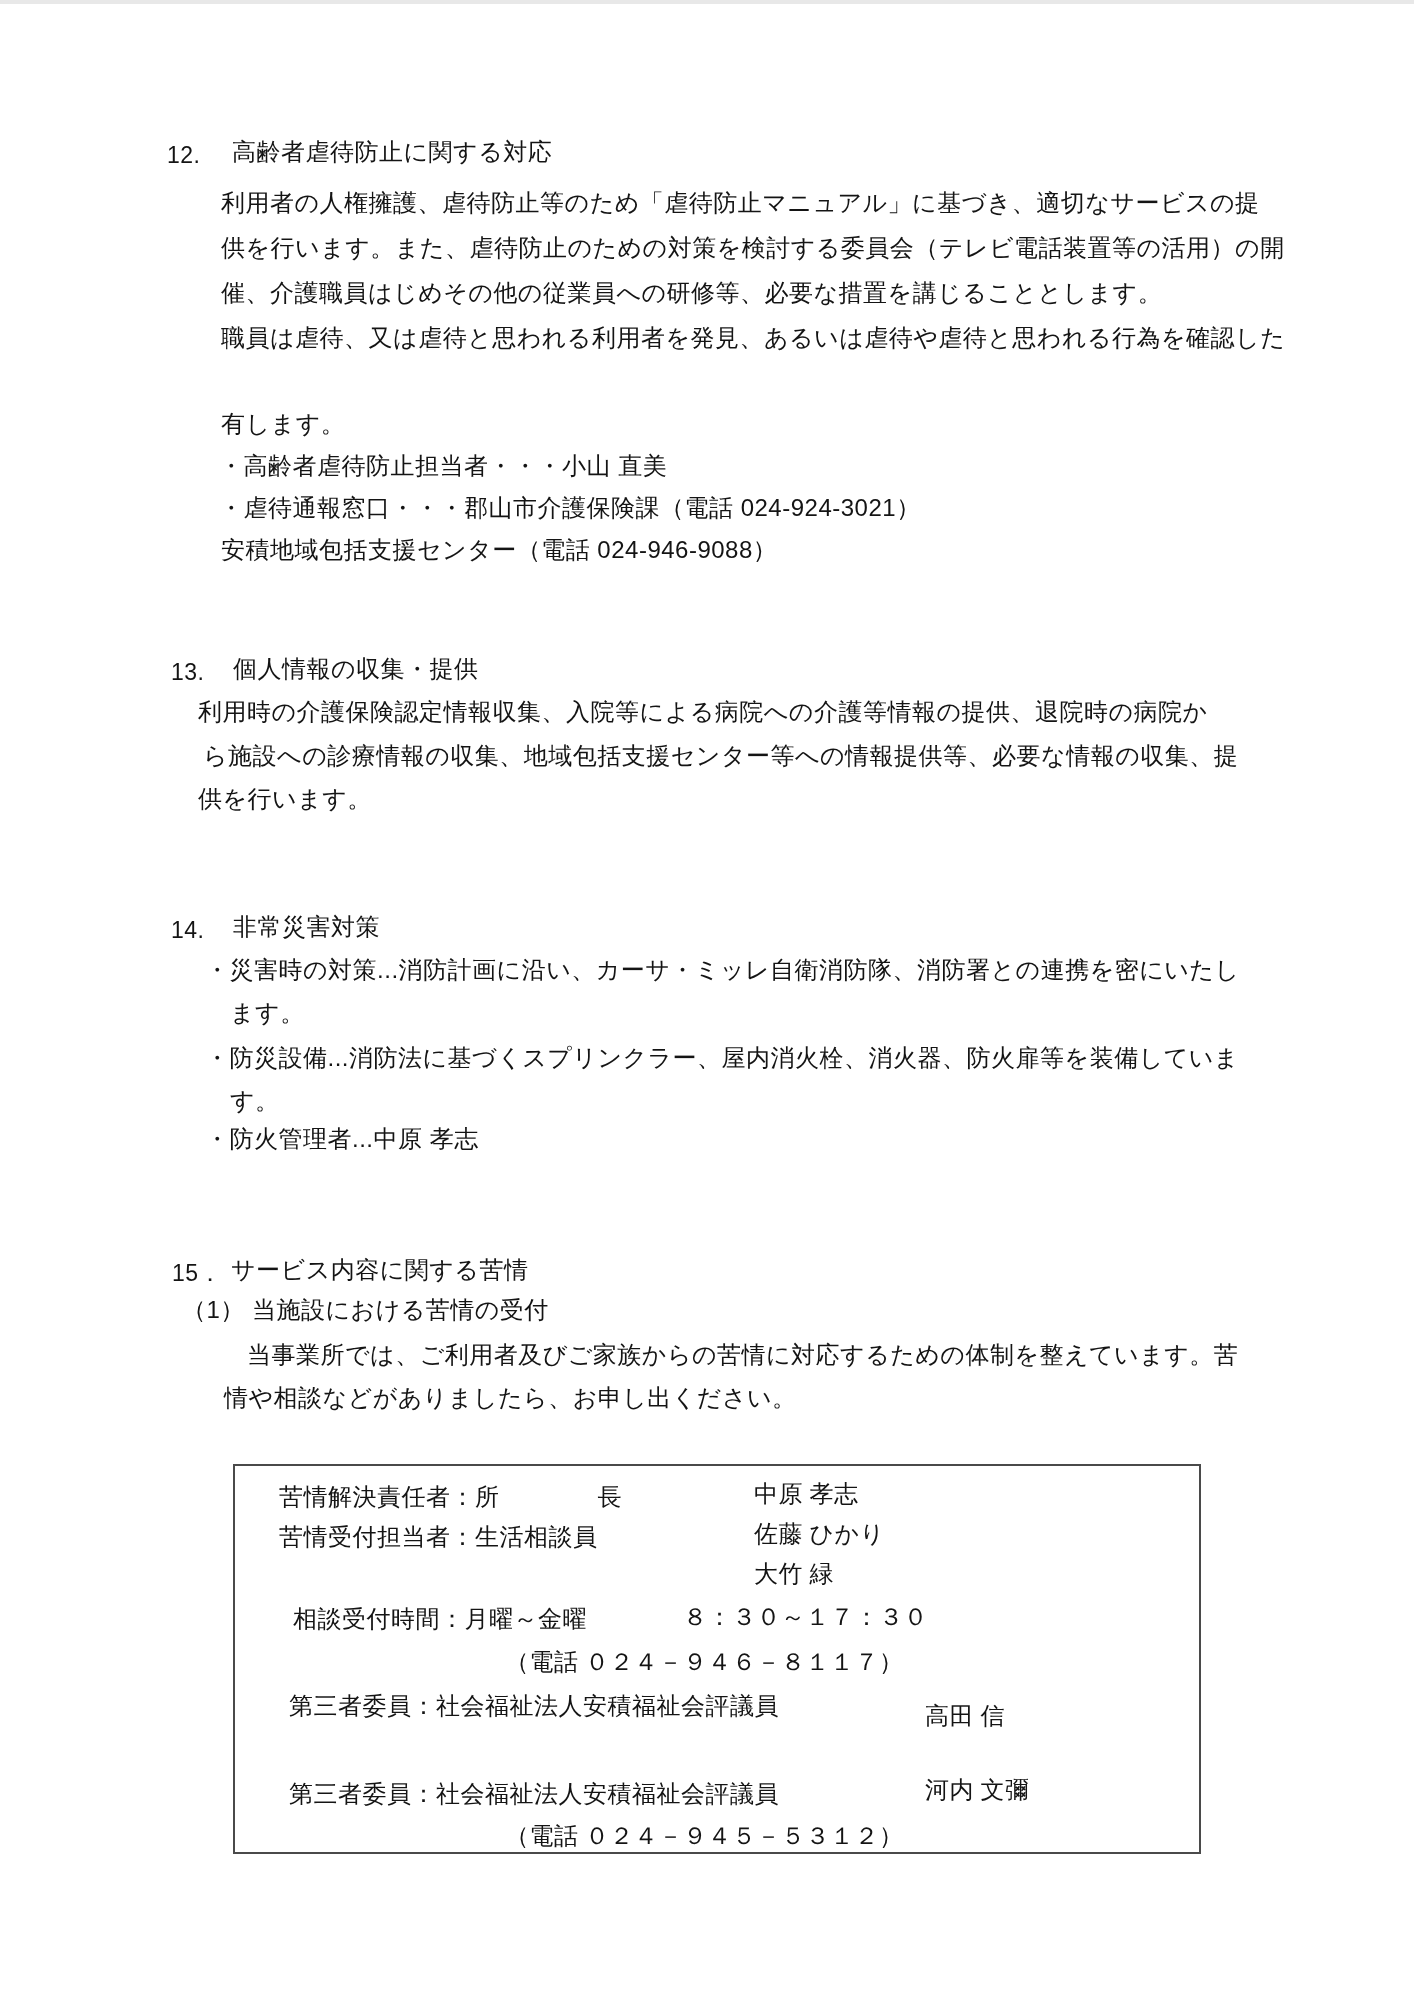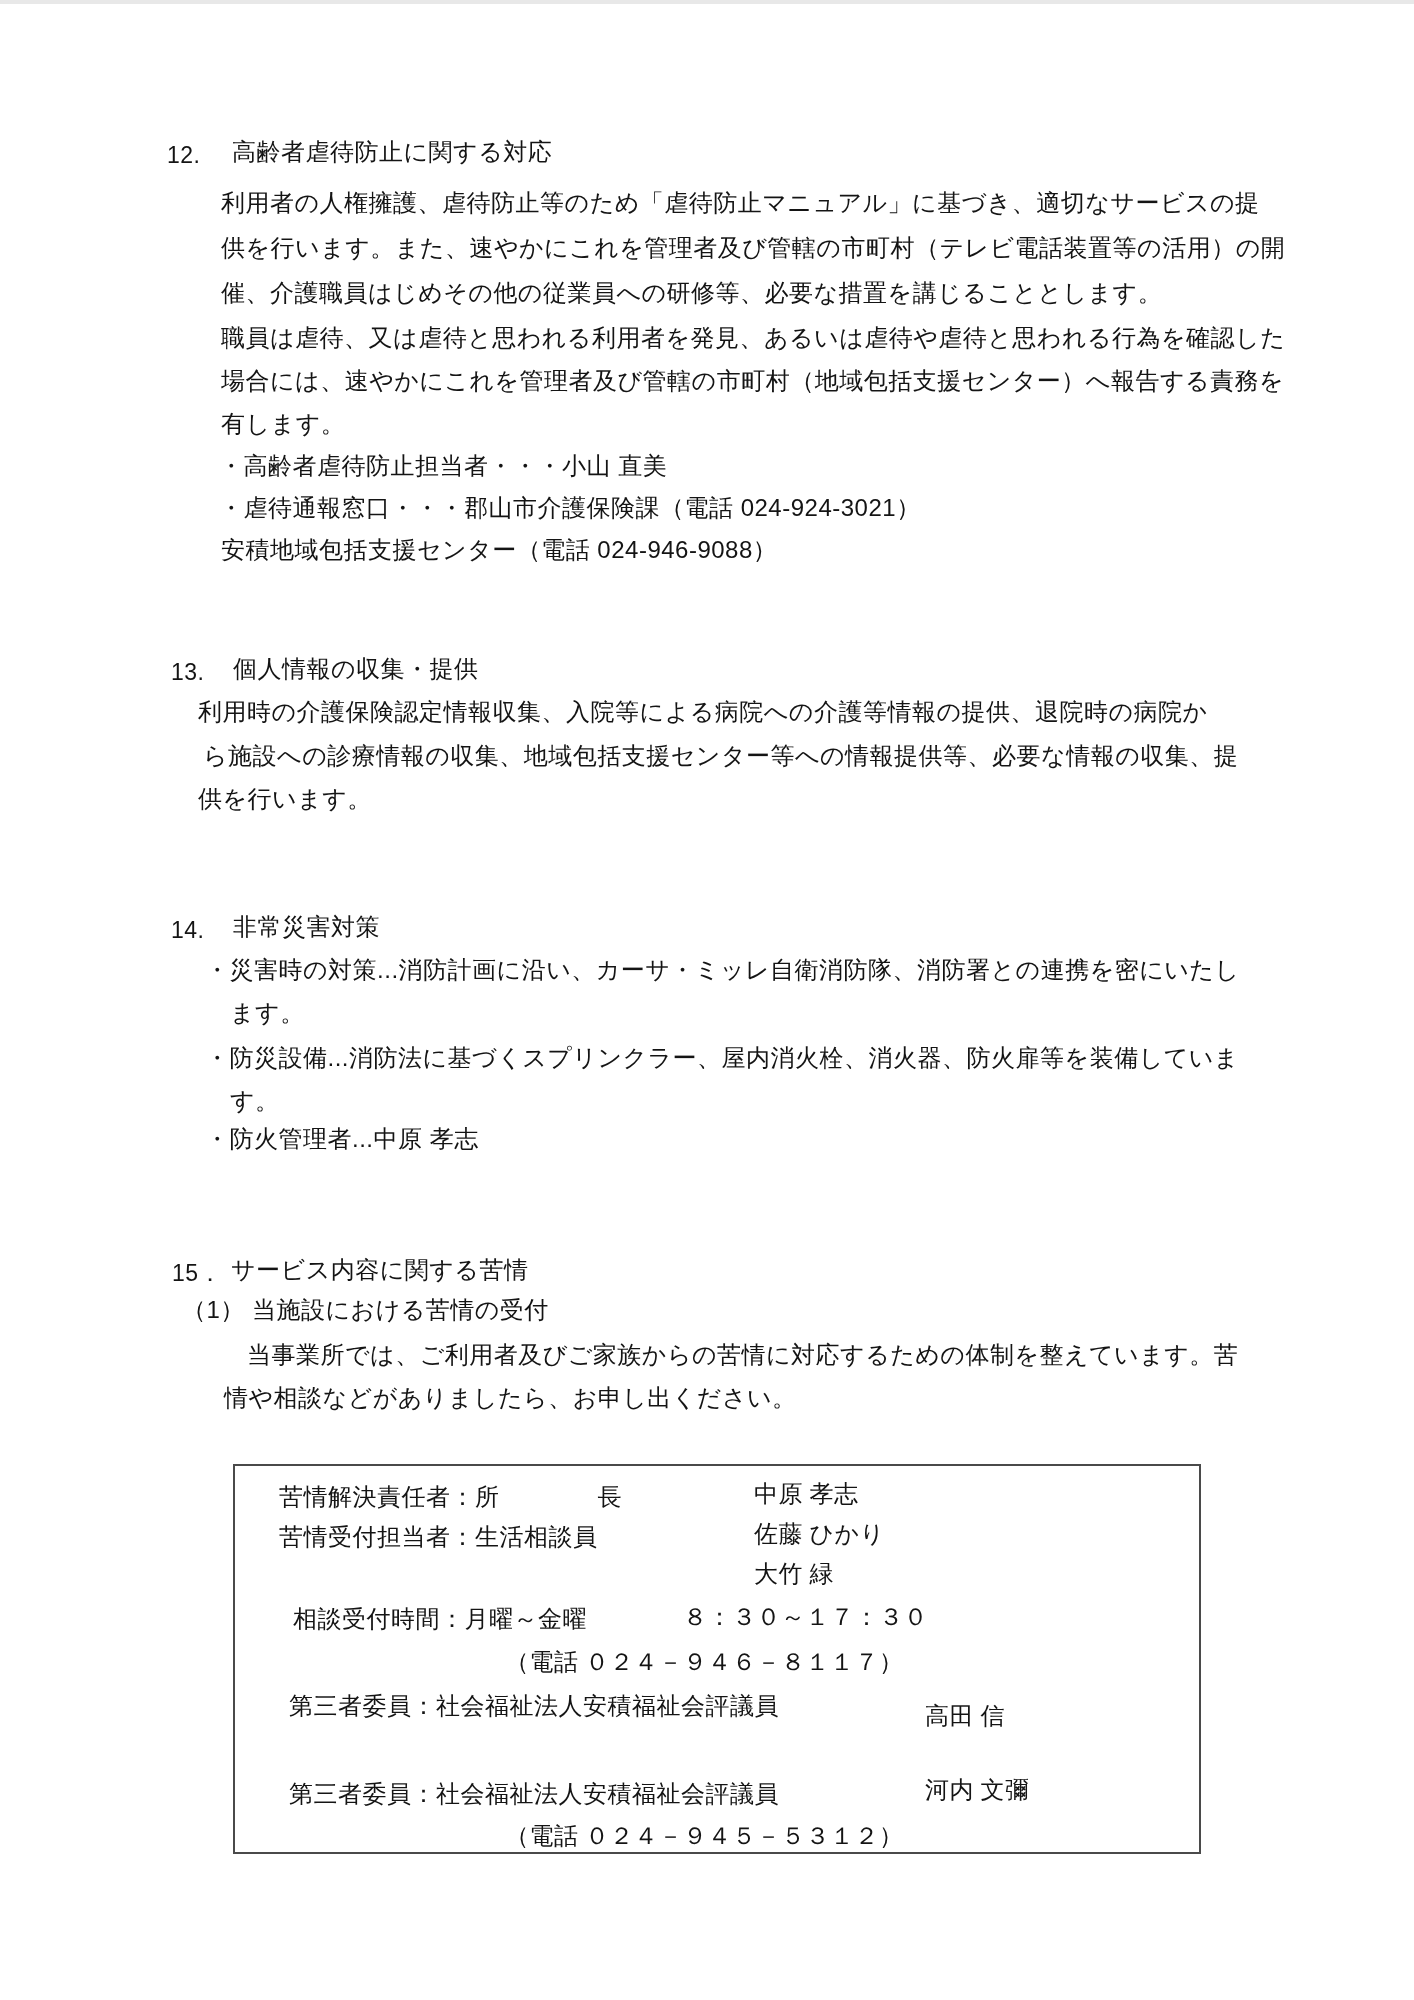--- a/index.html
+++ b/index.html
@@ -43,24 +43,23 @@
   .tablebox .line{letter-spacing:0.5px;}
 </style>
 </head>
 <body>
 
 <div class="page">
 
   <div class="hnum" style="left:167px;top:136px">12.</div>
   <div class="line" style="left:232px;top:133px">高齢者虐待防止に関する対応</div>
   <div class="line" style="left:221px;top:184px">利用者の人権擁護、虐待防止等のため「虐待防止マニュアル」に基づき、適切なサービスの提</div>
-  <div class="line" style="left:221px;top:229px">供を行います。また、速やかにこれを管理者及び管轄の市町村（テレビ電話装置等の活用）の開</div>
+  <div class="line" style="left:221px;top:229px">供を行います。また、虐待防止のための対策を検討する委員会（テレビ電話装置等の活用）の開</div>
   <div class="line" style="left:221px;top:274px">催、介護職員はじめその他の従業員への研修等、必要な措置を講じることとします。</div>
   <div class="line" style="left:221px;top:319px">職員は虐待、又は虐待と思われる利用者を発見、あるいは虐待や虐待と思われる行為を確認した</div>
-  <div class="line" style="left:221px;top:362px">場合には、速やかにこれを管理者及び管轄の市町村（地域包括支援センター）へ報告する責務を</div>
   <div class="line" style="left:221px;top:405px">有します。</div>
   <div class="line" style="left:219px;top:447px">・高齢者虐待防止担当者・・・小山 直美</div>
   <div class="line" style="left:219px;top:489px">・虐待通報窓口・・・郡山市介護保険課（電話 024-924-3021）</div>
   <div class="line" style="left:221px;top:531px">安積地域包括支援センター（電話 024-946-9088）</div>
 
   <div class="hnum" style="left:171px;top:653px">13.</div>
   <div class="line" style="left:233px;top:650px">個人情報の収集・提供</div>
   <div class="line" style="left:198px;top:693px">利用時の介護保険認定情報収集、入院等による病院への介護等情報の提供、退院時の病院か</div>
   <div class="line" style="left:203px;top:737px">ら施設への診療情報の収集、地域包括支援センター等への情報提供等、必要な情報の収集、提</div>
   <div class="line" style="left:198px;top:780px">供を行います。</div>

